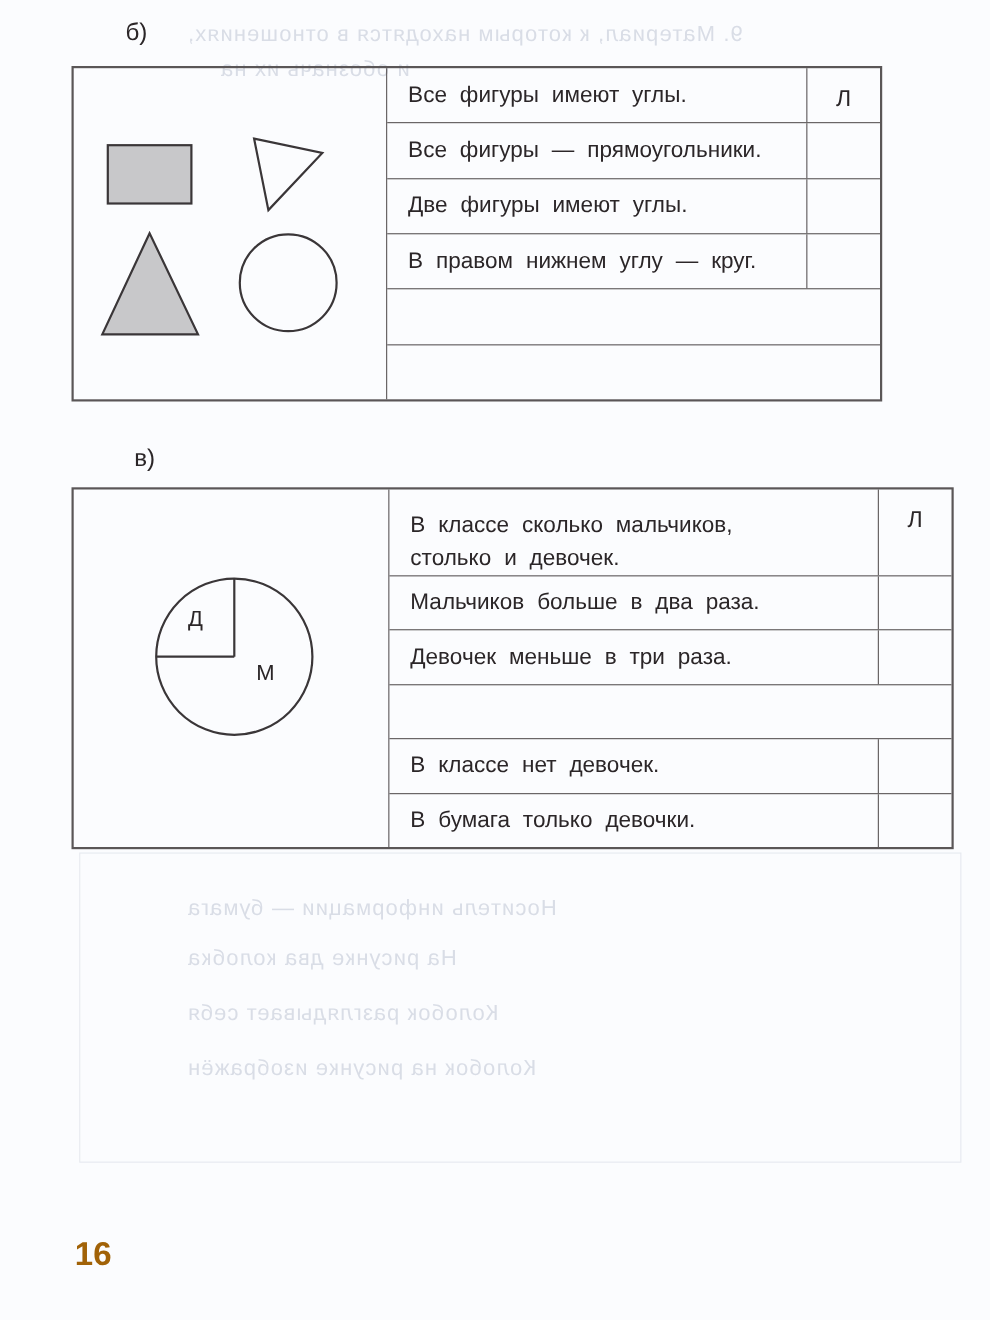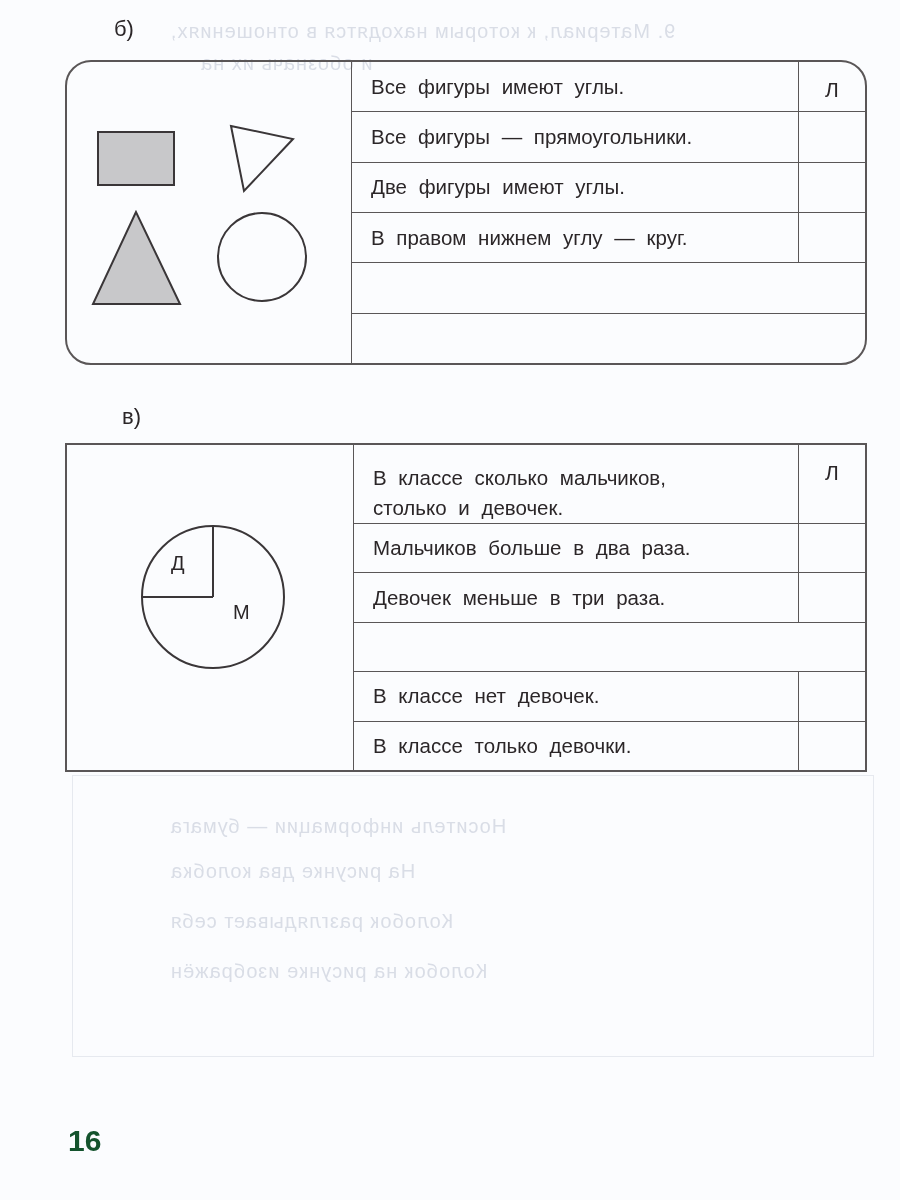--- a/index.html
+++ b/index.html
@@ -34,38 +34,38 @@
     flex: 1 1 auto; padding: 0 0 0 19px; font-size: 20.5px; word-spacing: 6px;
     display: flex; align-items: center; line-height: 30px; color: #2b2628;
     border-right: 1.5px solid #5a5657;
   }
   .stmt.tall { align-items: flex-start; padding-top: 18px; }
   .answer {
     width: 66px; flex: 0 0 66px; font-size: 21px; display: flex; justify-content: center;
     align-items: flex-start; padding-top: 16px; box-sizing: border-box; color: #2b2628;
   }
   .page-number {
-    position: absolute; left: 68px; top: 1124px; font-size: 30px; font-weight: bold; color: #14532d;
+    position: absolute; left: 68px; top: 1124px; font-size: 30px; font-weight: bold; color: #a16207;
   }
   svg { position: absolute; left: 0; top: 0; }
 </style>
 </head>
 <body>
 
 <div class="ghost" style="left:170px; top:20px;">9. Материал, к которым находятся в отношениях,</div>
 <div class="ghost" style="left:200px; top:52px;">и обозначь их на</div>
 <div class="ghost-box" style="left:72px; top:775px; width:800px; height:280px;"></div>
 <div class="ghost" style="left:170px; top:815px;">Носитель информации — бумага</div>
 <div class="ghost" style="left:170px; top:860px;">На рисунке два колобка</div>
 <div class="ghost" style="left:170px; top:910px;">Колобок разглядывает себя</div>
 <div class="ghost" style="left:170px; top:960px;">Колобок на рисунке изображён</div>
 
 <div class="section-label" style="left:114px; top:16px;">б)</div>
 
-<div class="task-table" style="left:65px; top:60px; width:802px; height:305px;border-radius:26px;">
+<div class="task-table" style="left:65px; top:60px; width:737px; height:305px;">
   <div class="figure-cell" style="width:285px;">
     <svg width="285" height="305" viewBox="0 0 285 305">
       <rect x="31" y="70" width="76" height="53" fill="#c8c8ca" stroke="#3a3638" stroke-width="2"></rect>
       <polygon points="164,64 226,77 177,129" fill="none" stroke="#3a3638" stroke-width="2"></polygon>
       <polygon points="69,150 26,242 113,242" fill="#c8c8ca" stroke="#3a3638" stroke-width="2"></polygon>
       <circle cx="195" cy="195" r="44" fill="none" stroke="#3a3638" stroke-width="2"></circle>
     </svg>
   </div>
   <div class="rows" style="left:285px;">
     <div class="row">
@@ -119,19 +119,19 @@
       <div class="answer"></div>
     </div>
     <div class="row">
       <div class="answer"></div>
     </div>
     <div class="row">
       <div class="stmt">В классе нет девочек.</div>
       <div class="answer"></div>
     </div>
     <div class="row">
-      <div class="stmt">В классе только девочки.</div>
+      <div class="stmt">В бумага только девочки.</div>
       <div class="answer"></div>
     </div>
   </div>
 </div>
 
 <div class="page-number">16</div>
 
 </body></html>

